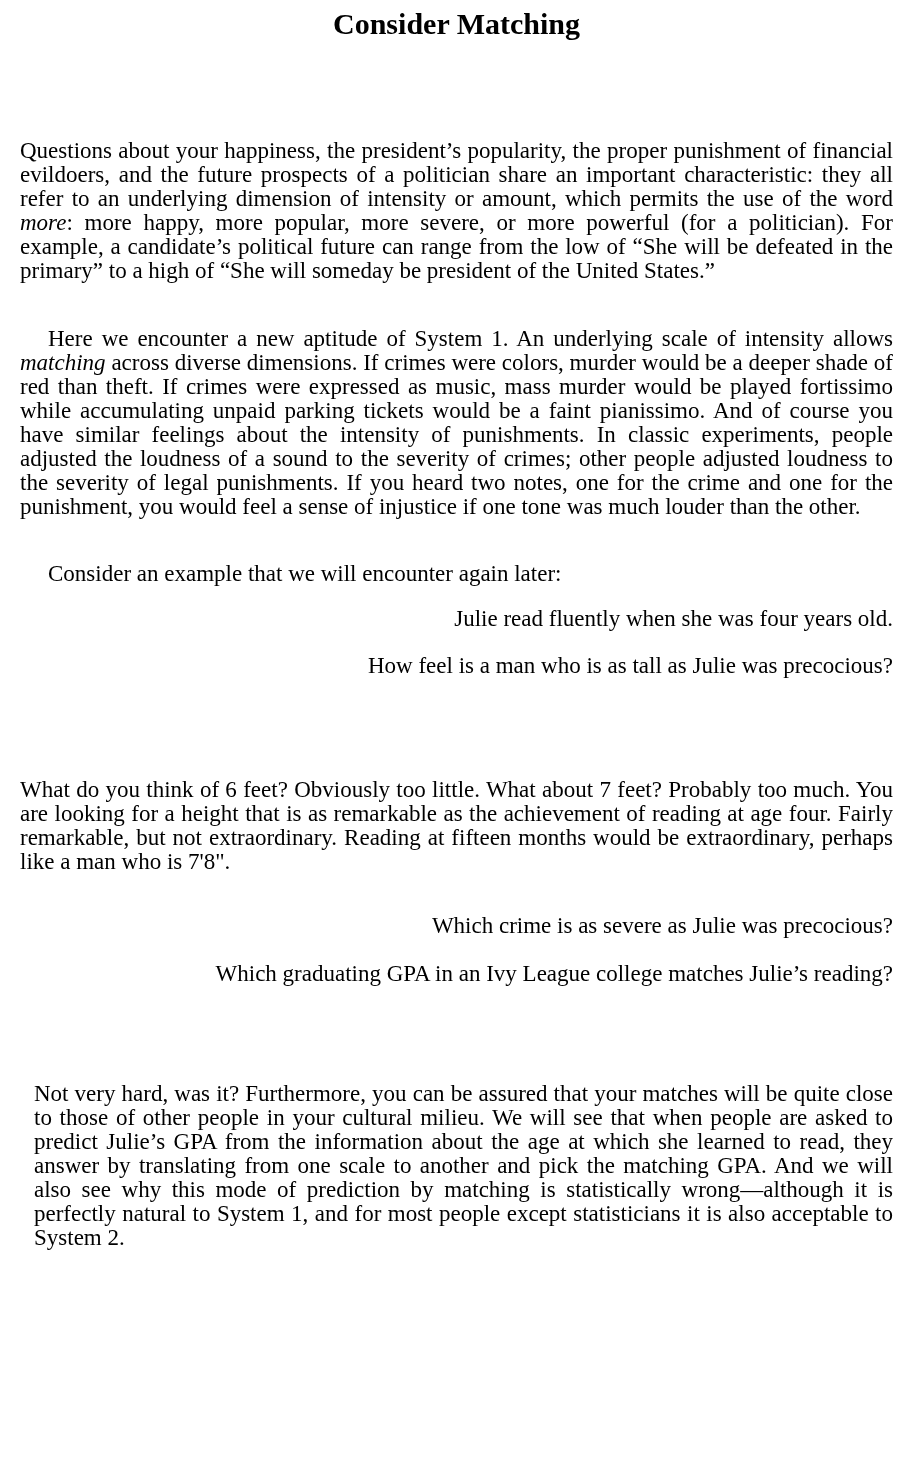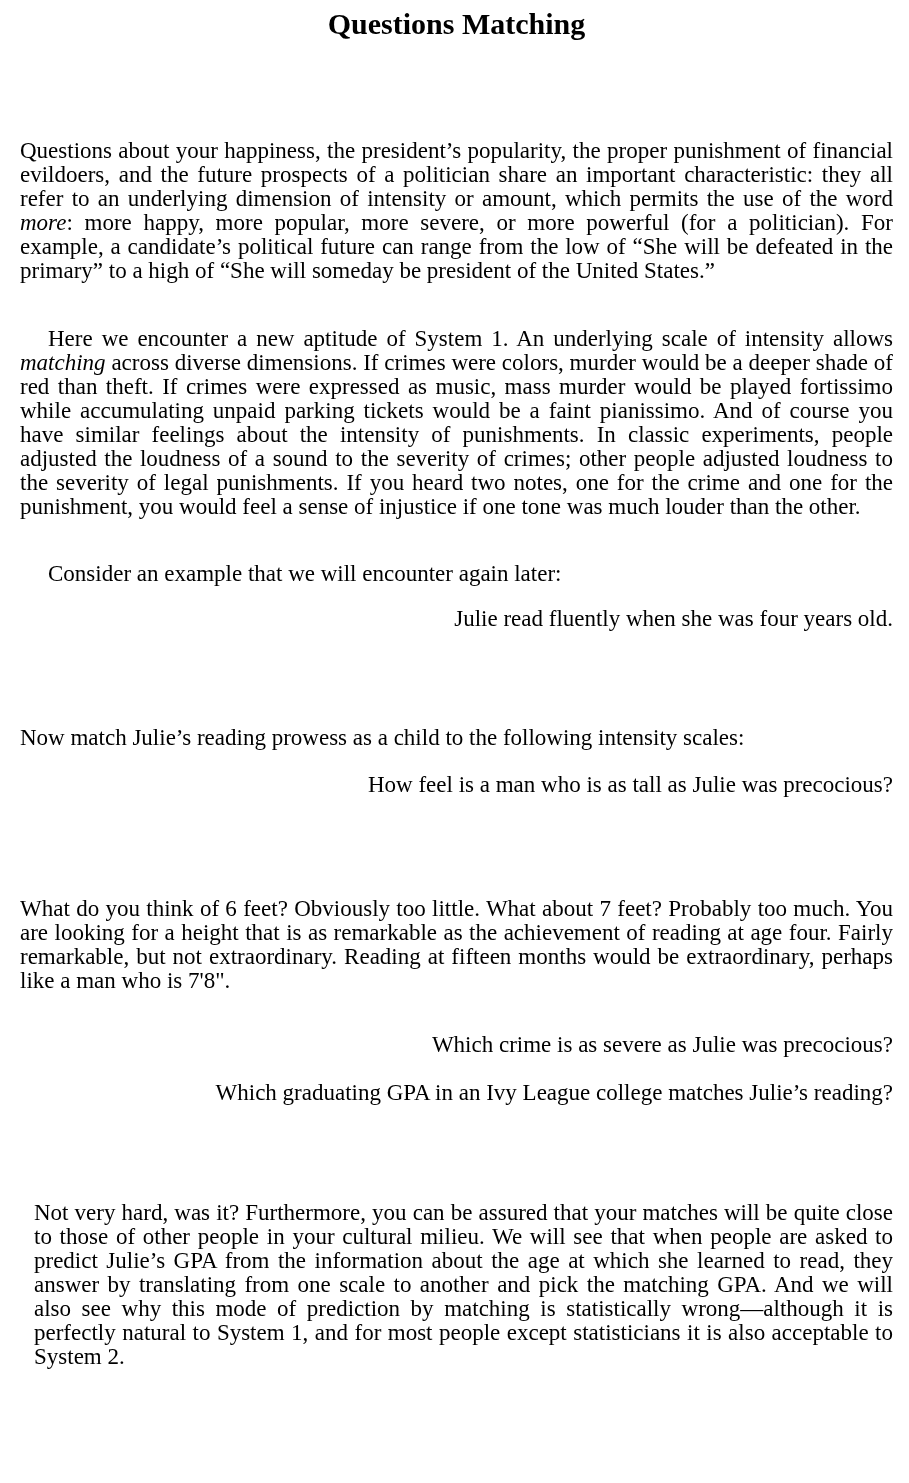--- a/index.html
+++ b/index.html
@@ -48,31 +48,30 @@
   .m-crime   { margin-top: 40px; }
   .m-gpa     { margin-top: 24px; }
   .m-final   { margin-top: 96px; margin-left: 14px; }
   em { font-style: italic; }
 </style>
 </head>
 <body>
 
 <div class="page">
 
-  <h1 class="title">Questions Matching</h1>
+  <h1 class="title">Consider Matching</h1>
 
   <p class="m-p1"><span>Questions about your happiness, the president’s popularity, the proper punishment of financial evildoers, and the future prospects of a politician share an important characteristic: they all refer to an underlying dimension of intensity or amount, which permits the use of the word </span><em>more</em><span>: more happy, more popular, more severe, or more powerful (for a politician). For example, a candidate’s political future can range from the low of “She will be defeated in the primary” to a high of “She will someday be president of the United States.”</span></p>
 
   <p class="m-p2 indent-first"><span>Here we encounter a new aptitude of System 1. An underlying scale of intensity allows </span><em>matching</em><span> across diverse dimensions. If crimes were colors, murder would be a deeper shade of red than theft. If crimes were expressed as music, mass murder would be played fortissimo while accumulating unpaid parking tickets would be a faint pianissimo. And of course you have similar feelings about the intensity of punishments. In classic experiments, people adjusted the loudness of a sound to the severity of crimes; other people adjusted loudness to the severity of legal punishments. If you heard two notes, one for the crime and one for the punishment, you would feel a sense of injustice if one tone was much louder than the other.</span></p>
 
   <p class="m-consider indent-first">Consider an example that we will encounter again later:</p>
 
   <p class="quote m-julie">Julie read fluently when she was four years old.</p>
 
-  <p class="m-nowmatch">Now match Julie’s reading prowess as a child to the following intensity scales:</p>
 
   <p class="quote m-howtall">How feel is a man who is as tall as Julie was precocious?</p>
 
   <p class="m-feet">What do you think of 6 feet? Obviously too little. What about 7 feet? Probably too much. You are looking for a height that is as remarkable as the achievement of reading at age four. Fairly remarkable, but not extraordinary. Reading at fifteen months would be extraordinary, perhaps like a man who is 7'8".</p>
 
 
   <p class="quote m-crime">Which crime is as severe as Julie was precocious?</p>
 
   <p class="quote m-gpa">Which graduating GPA in an Ivy League college matches Julie’s reading?</p>
 

